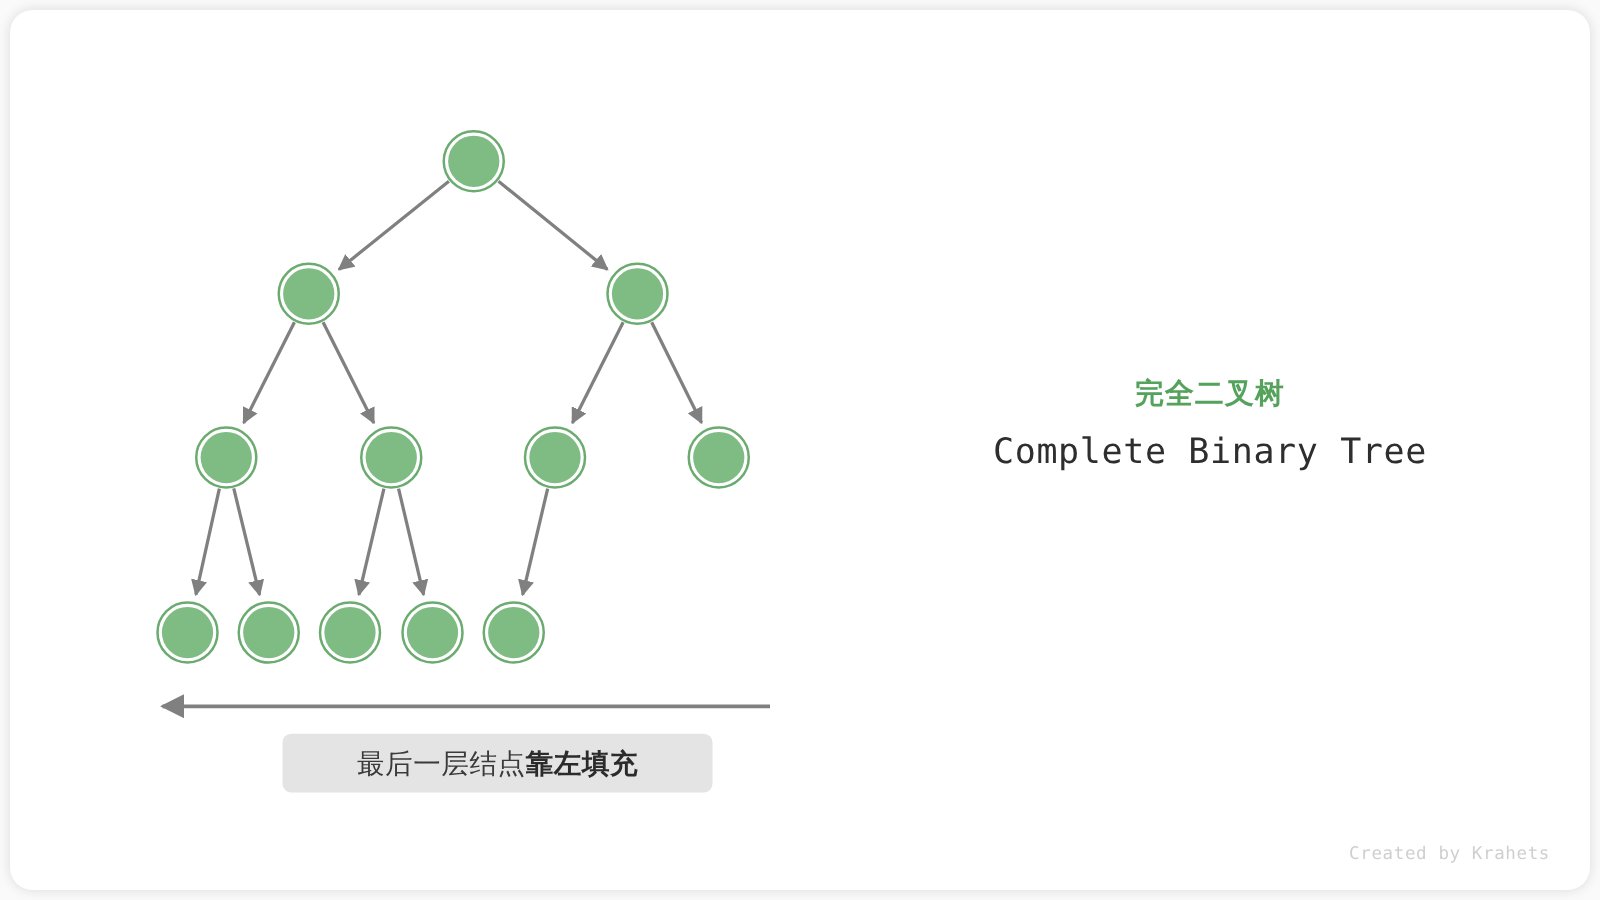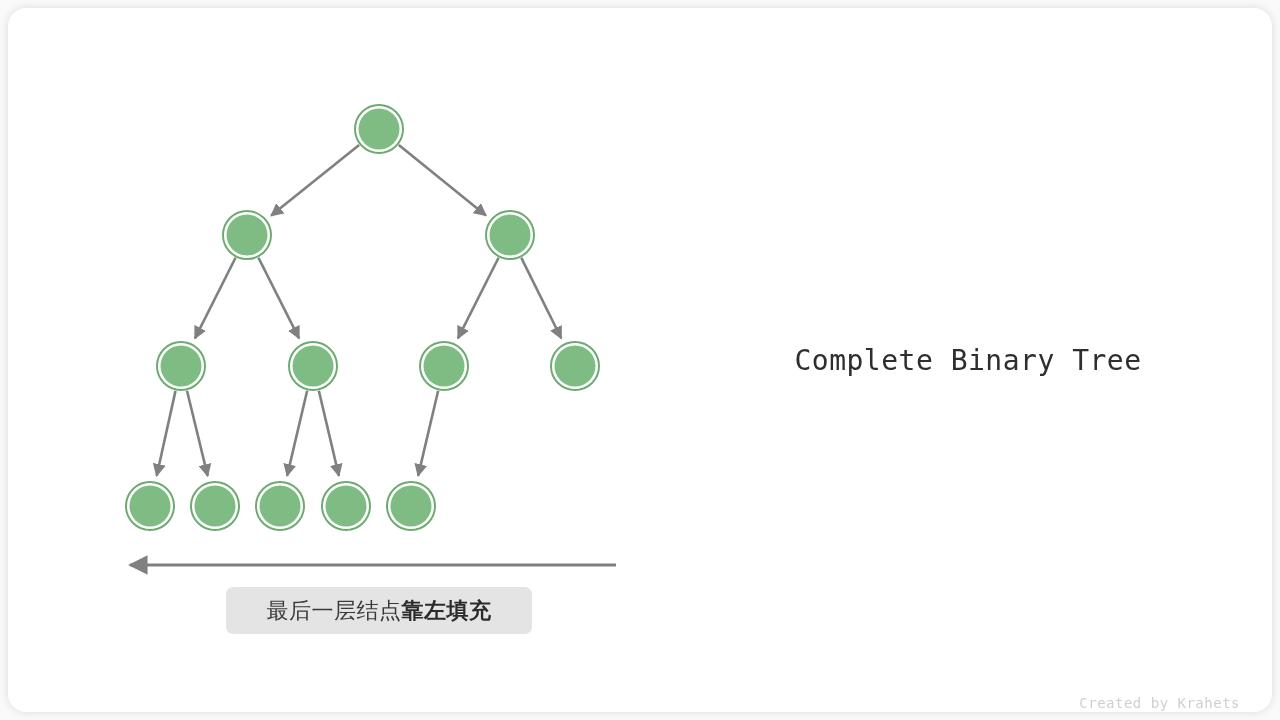--- a/index.html
+++ b/index.html
@@ -54,21 +54,21 @@
     text-align: center;
     font-family: "DejaVu Sans Mono", monospace;
     font-size: 28px;
     color: #2e2e2e;
     letter-spacing: 0.5px;
   }
   .caption-wrap {
     position: absolute;
     left: 226px;
     top: 587px;
-    width: 306px;
+    width: 344px;
     height: 47px;
     background: #e4e4e4;
     border-radius: 7px;
     display: flex;
     align-items: center;
     justify-content: center;
   }
   .caption-text {
     font-family: "Liberation Sans", sans-serif;
     font-size: 22px;
@@ -83,21 +83,20 @@
   .watermark {
     position: absolute;
     left: 900px;
     top: 675px;
     width: 340px;
     text-align: right;
     font-family: "DejaVu Sans Mono", monospace;
     font-size: 14px;
     color: #cfcfcf;
     letter-spacing: 0.5px;
-    margin-top: 20px;
   }
 </style>
 </head>
 <body>
 
 <div id="stage">
   <div id="card"></div>
 
   <svg id="diagram-svg" viewBox="0 0 1280 720" xmlns="http://www.w3.org/2000/svg">
     <defs>
@@ -181,20 +180,21 @@
           <circle cx="411" cy="506" r="24" fill="none" stroke="#6bab70" stroke-width="2"></circle>
           <circle cx="411" cy="506" r="21.5" fill="none" stroke="#ffffff" stroke-width="2"></circle>
           <circle cx="411" cy="506" r="20.5" fill="#7fbc83"></circle>
         </g>
       </g>
     <g id="direction-layer">
         <line x1="616" y1="565" x2="130" y2="565" stroke="#808080" stroke-width="3" marker-end="url(#dir-arrow)"></line>
       </g>
   </svg>
 
+  <div class="panel-title">完全二叉树</div>
   <div class="panel-subtitle">Complete Binary Tree</div>
 
   <div class="caption-wrap">
     <div class="caption-text"><span>最后一层结点</span><b>靠左填充</b></div>
   </div>
 
   <div class="watermark">Created by Krahets</div>
 </div>
 
 </body></html>

